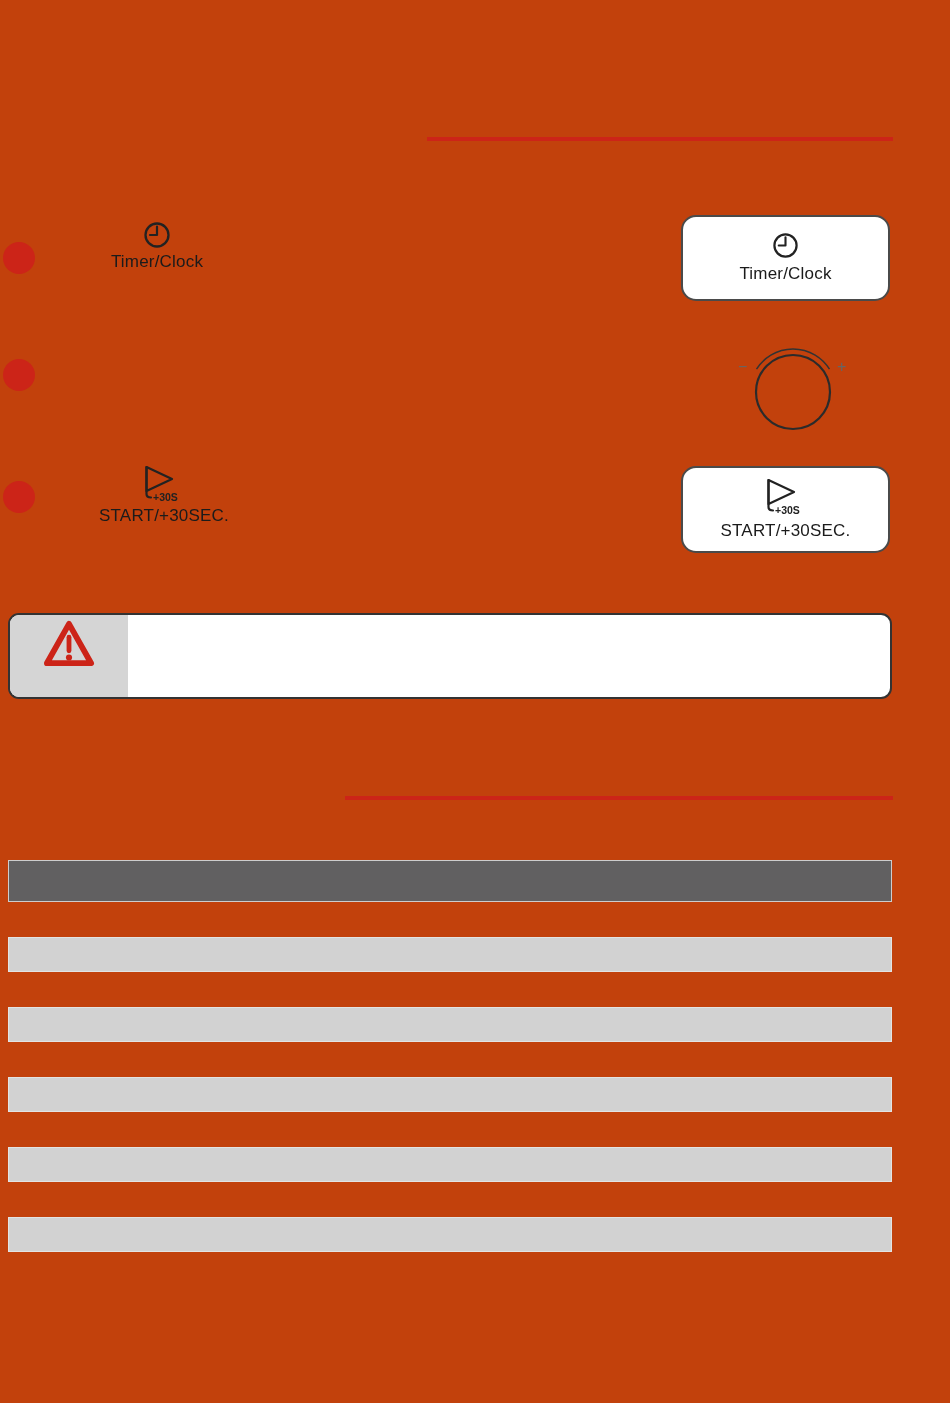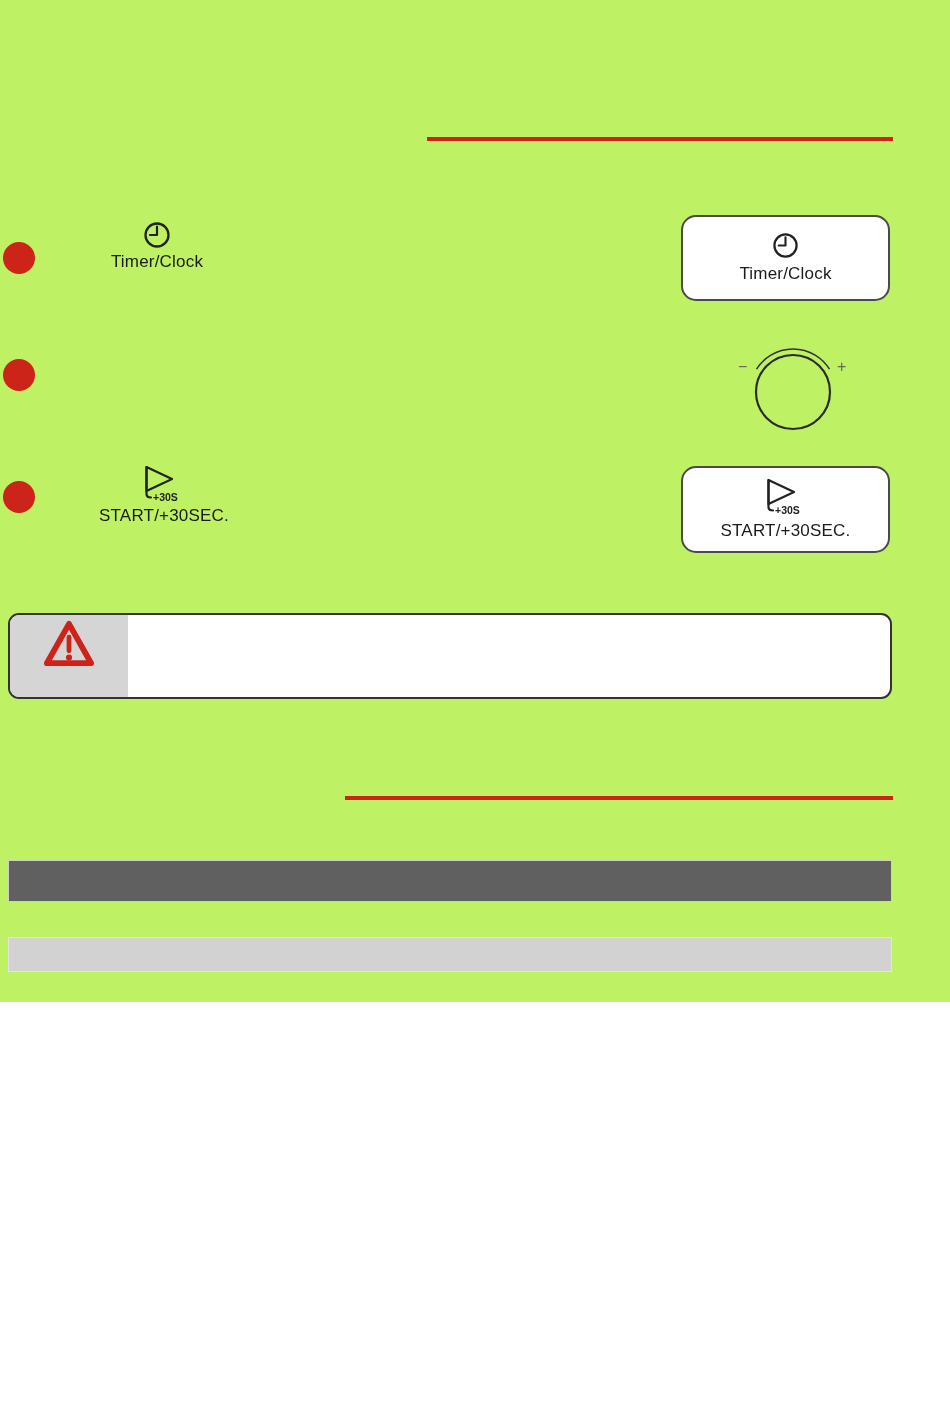--- a/index.html
+++ b/index.html
@@ -1,17 +1,17 @@
 <!DOCTYPE html>
 <html><head>
 <meta charset="utf-8">
 <style>
   html,body { margin:0; padding:0; background:#ffffff; }
   .page {
-    position:relative; width:950px; height:1002px; background:#bef264;
+    position:relative; width:950px; height:1403px; background:#c2410c;
     font-family:"Liberation Sans", sans-serif; overflow:hidden; color:#1c1c1c;
   }
   .rule { position:absolute; height:4px; background:#cc2418; }
   .rule-top { left:427px; top:137px; width:466px; }
   .rule-mid { left:345px; top:796px; width:548px; }
 
   .step-dot { position:absolute; left:3px; width:32px; height:32px; border-radius:50%; background:#cc2418; }
   .dot-1 { top:242px; } .dot-2 { top:359px; } .dot-3 { top:481px; }
 
   .left-item { position:absolute; display:flex; flex-direction:column; align-items:center; }

